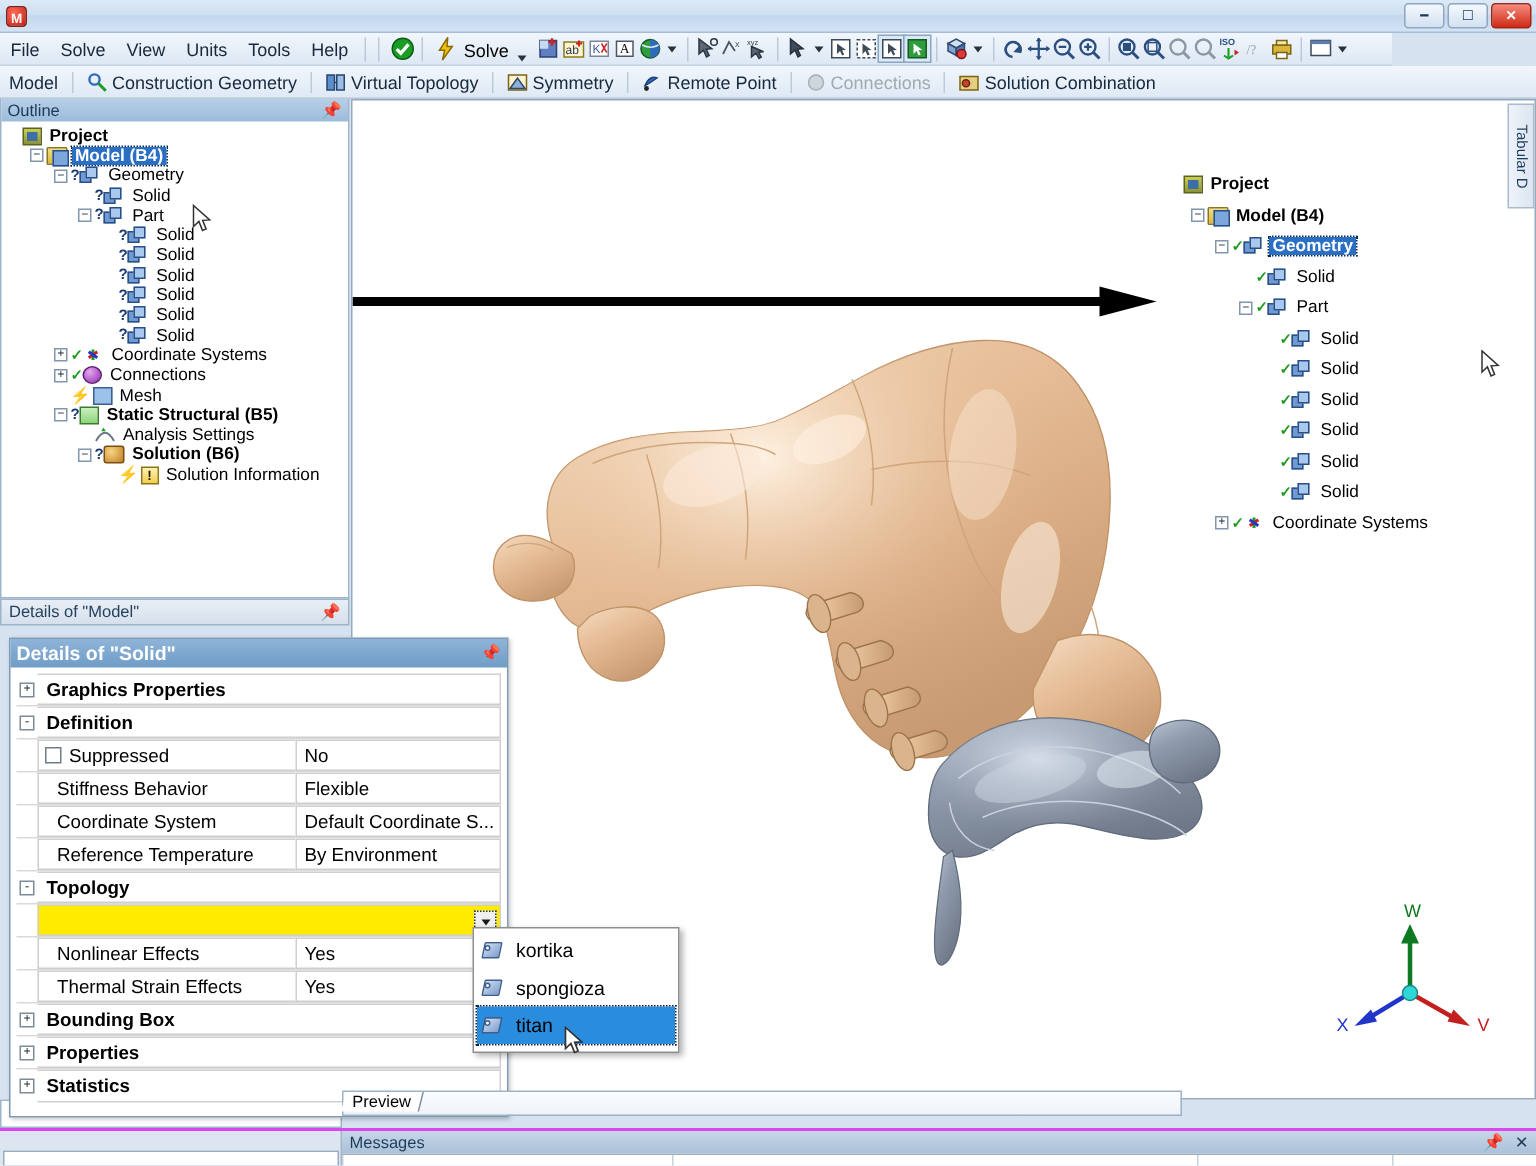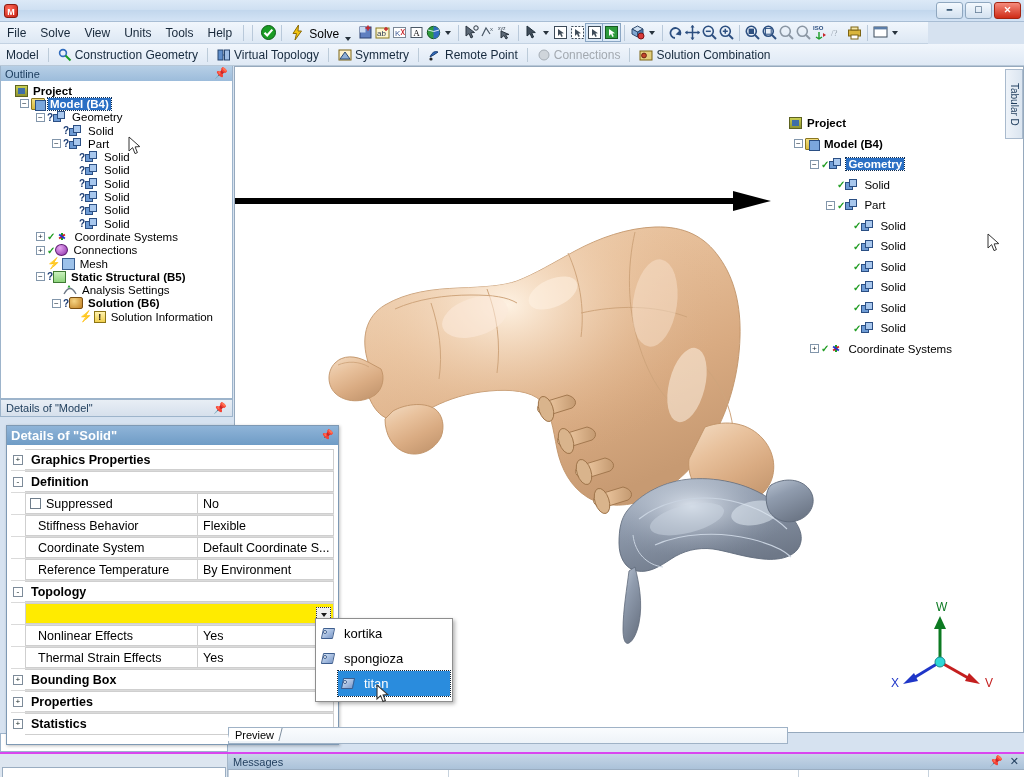--- a/index.html
+++ b/index.html
@@ -167,21 +167,21 @@
   .combo-btn i{ width:0;height:0;border-left:3px solid transparent;border-right:3px solid transparent;
                 border-top:4px solid #1a1a1a;}
 
   
   .ddl {
     position:absolute; left:315px; top:618px; width:138px; height:84px;
     background:#fff; border:1px solid #8e8e8e; box-shadow:2px 2px 4px rgba(0,0,0,0.3);
     padding:2px; z-index:40;
   }
   .ddl-item { display:flex; align-items:center; height:25px; padding:0 3px; font-size:13px; }
-  .ddl-item.sel { background:#2a8cdd; color:#ffffff; outline:1px dotted #123;margin-left:20px; }
+  .ddl-item.sel { background:#2a8cdd; color:#000000; outline:1px dotted #123; }
   .ico-tag { width:17px;height:14px;flex:none;margin-right:6px;position:relative;}
   .ico-tag i{position:absolute;left:1px;top:1px;width:12px;height:11px;
     background:linear-gradient(135deg,#cfe0f5 0%,#7f9ccb 100%);
     border:1px solid #3e5e8e; transform:skewX(-12deg); border-radius:1px;}
   .ico-tag b{position:absolute;left:2px;top:3px;width:4px;height:4px;border-radius:50%;
     background:#fff;border:1px solid #3e5e8e;}
 
   
   .gfx {
     position:absolute; left:234px; top:66px; width:790px; height:667px;

